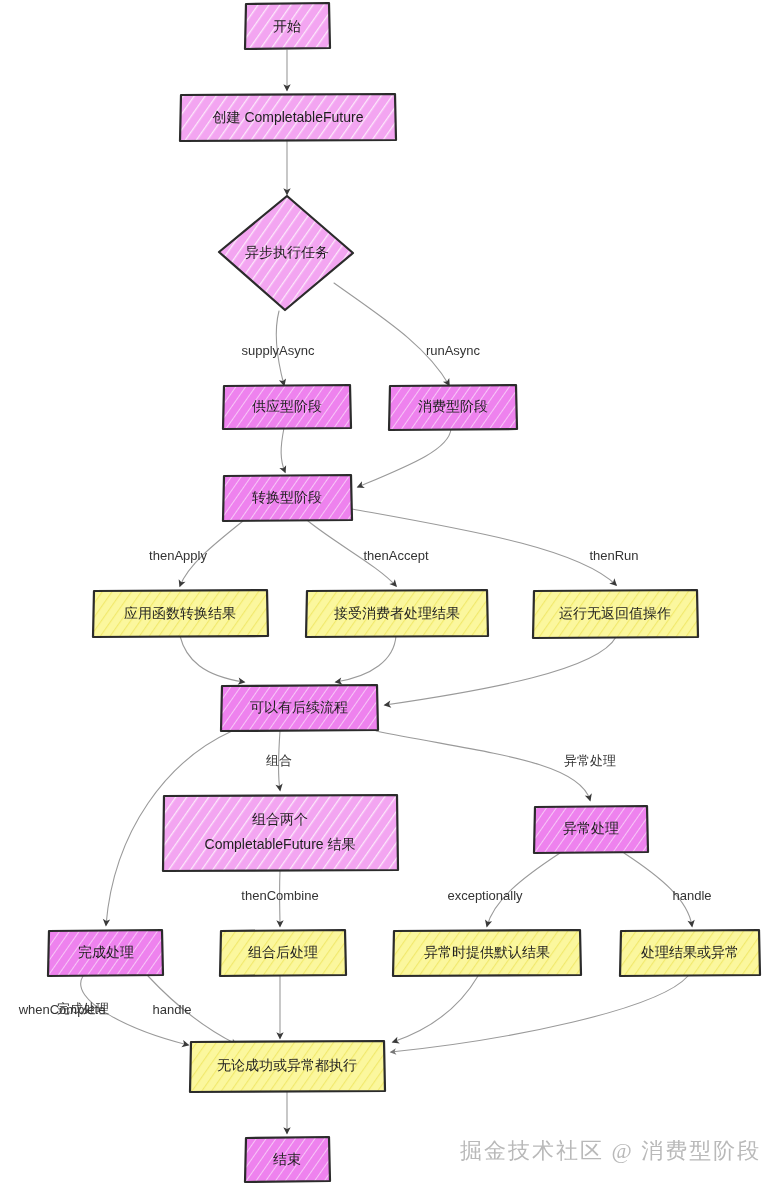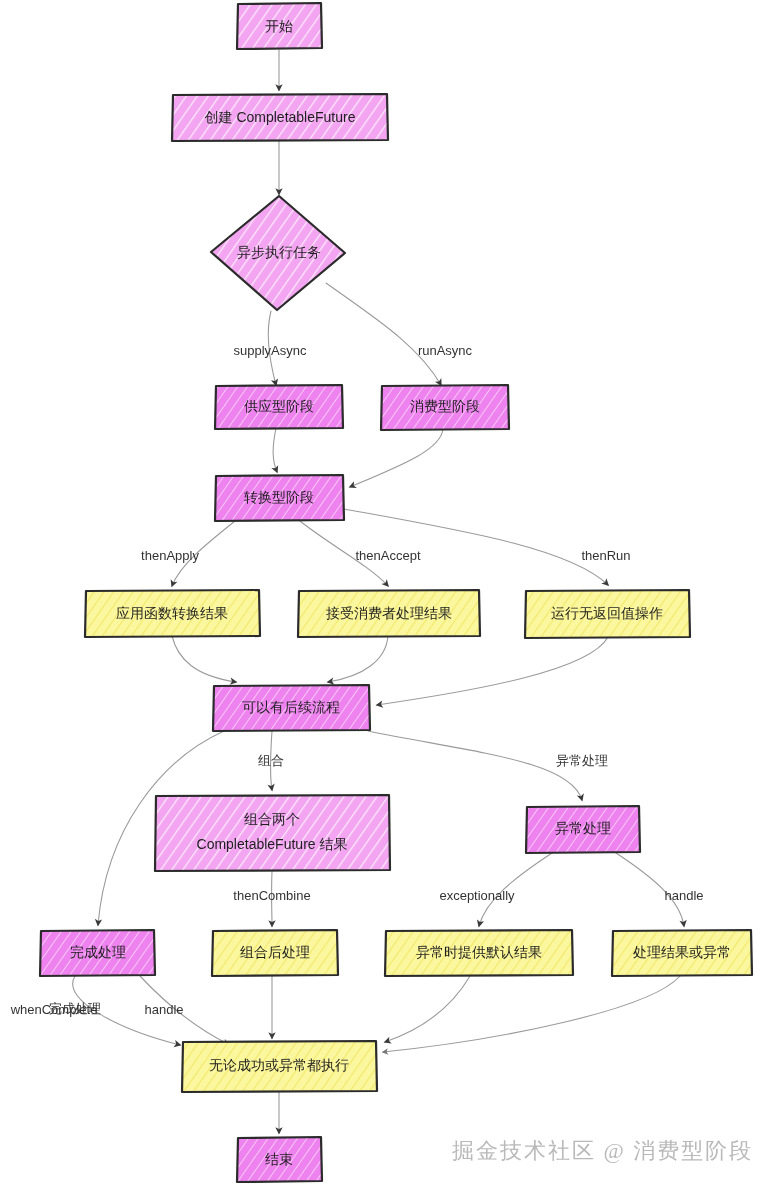--- a/index.html
+++ b/index.html
@@ -10,20 +10,21 @@
   body {
     width: 777px;
     height: 1189px;
     position: relative;
     overflow: hidden;
     font-family: "Liberation Sans", sans-serif;
   }
   #diagram-root {
     position: absolute;
     inset: 0;
+    margin-left: 8px;
   }
   svg.flow {
     position: absolute;
     top: 0;
     left: 0;
     width: 777px;
     height: 1189px;
   }
   .node-label {
     font-family: "Liberation Sans", sans-serif;

